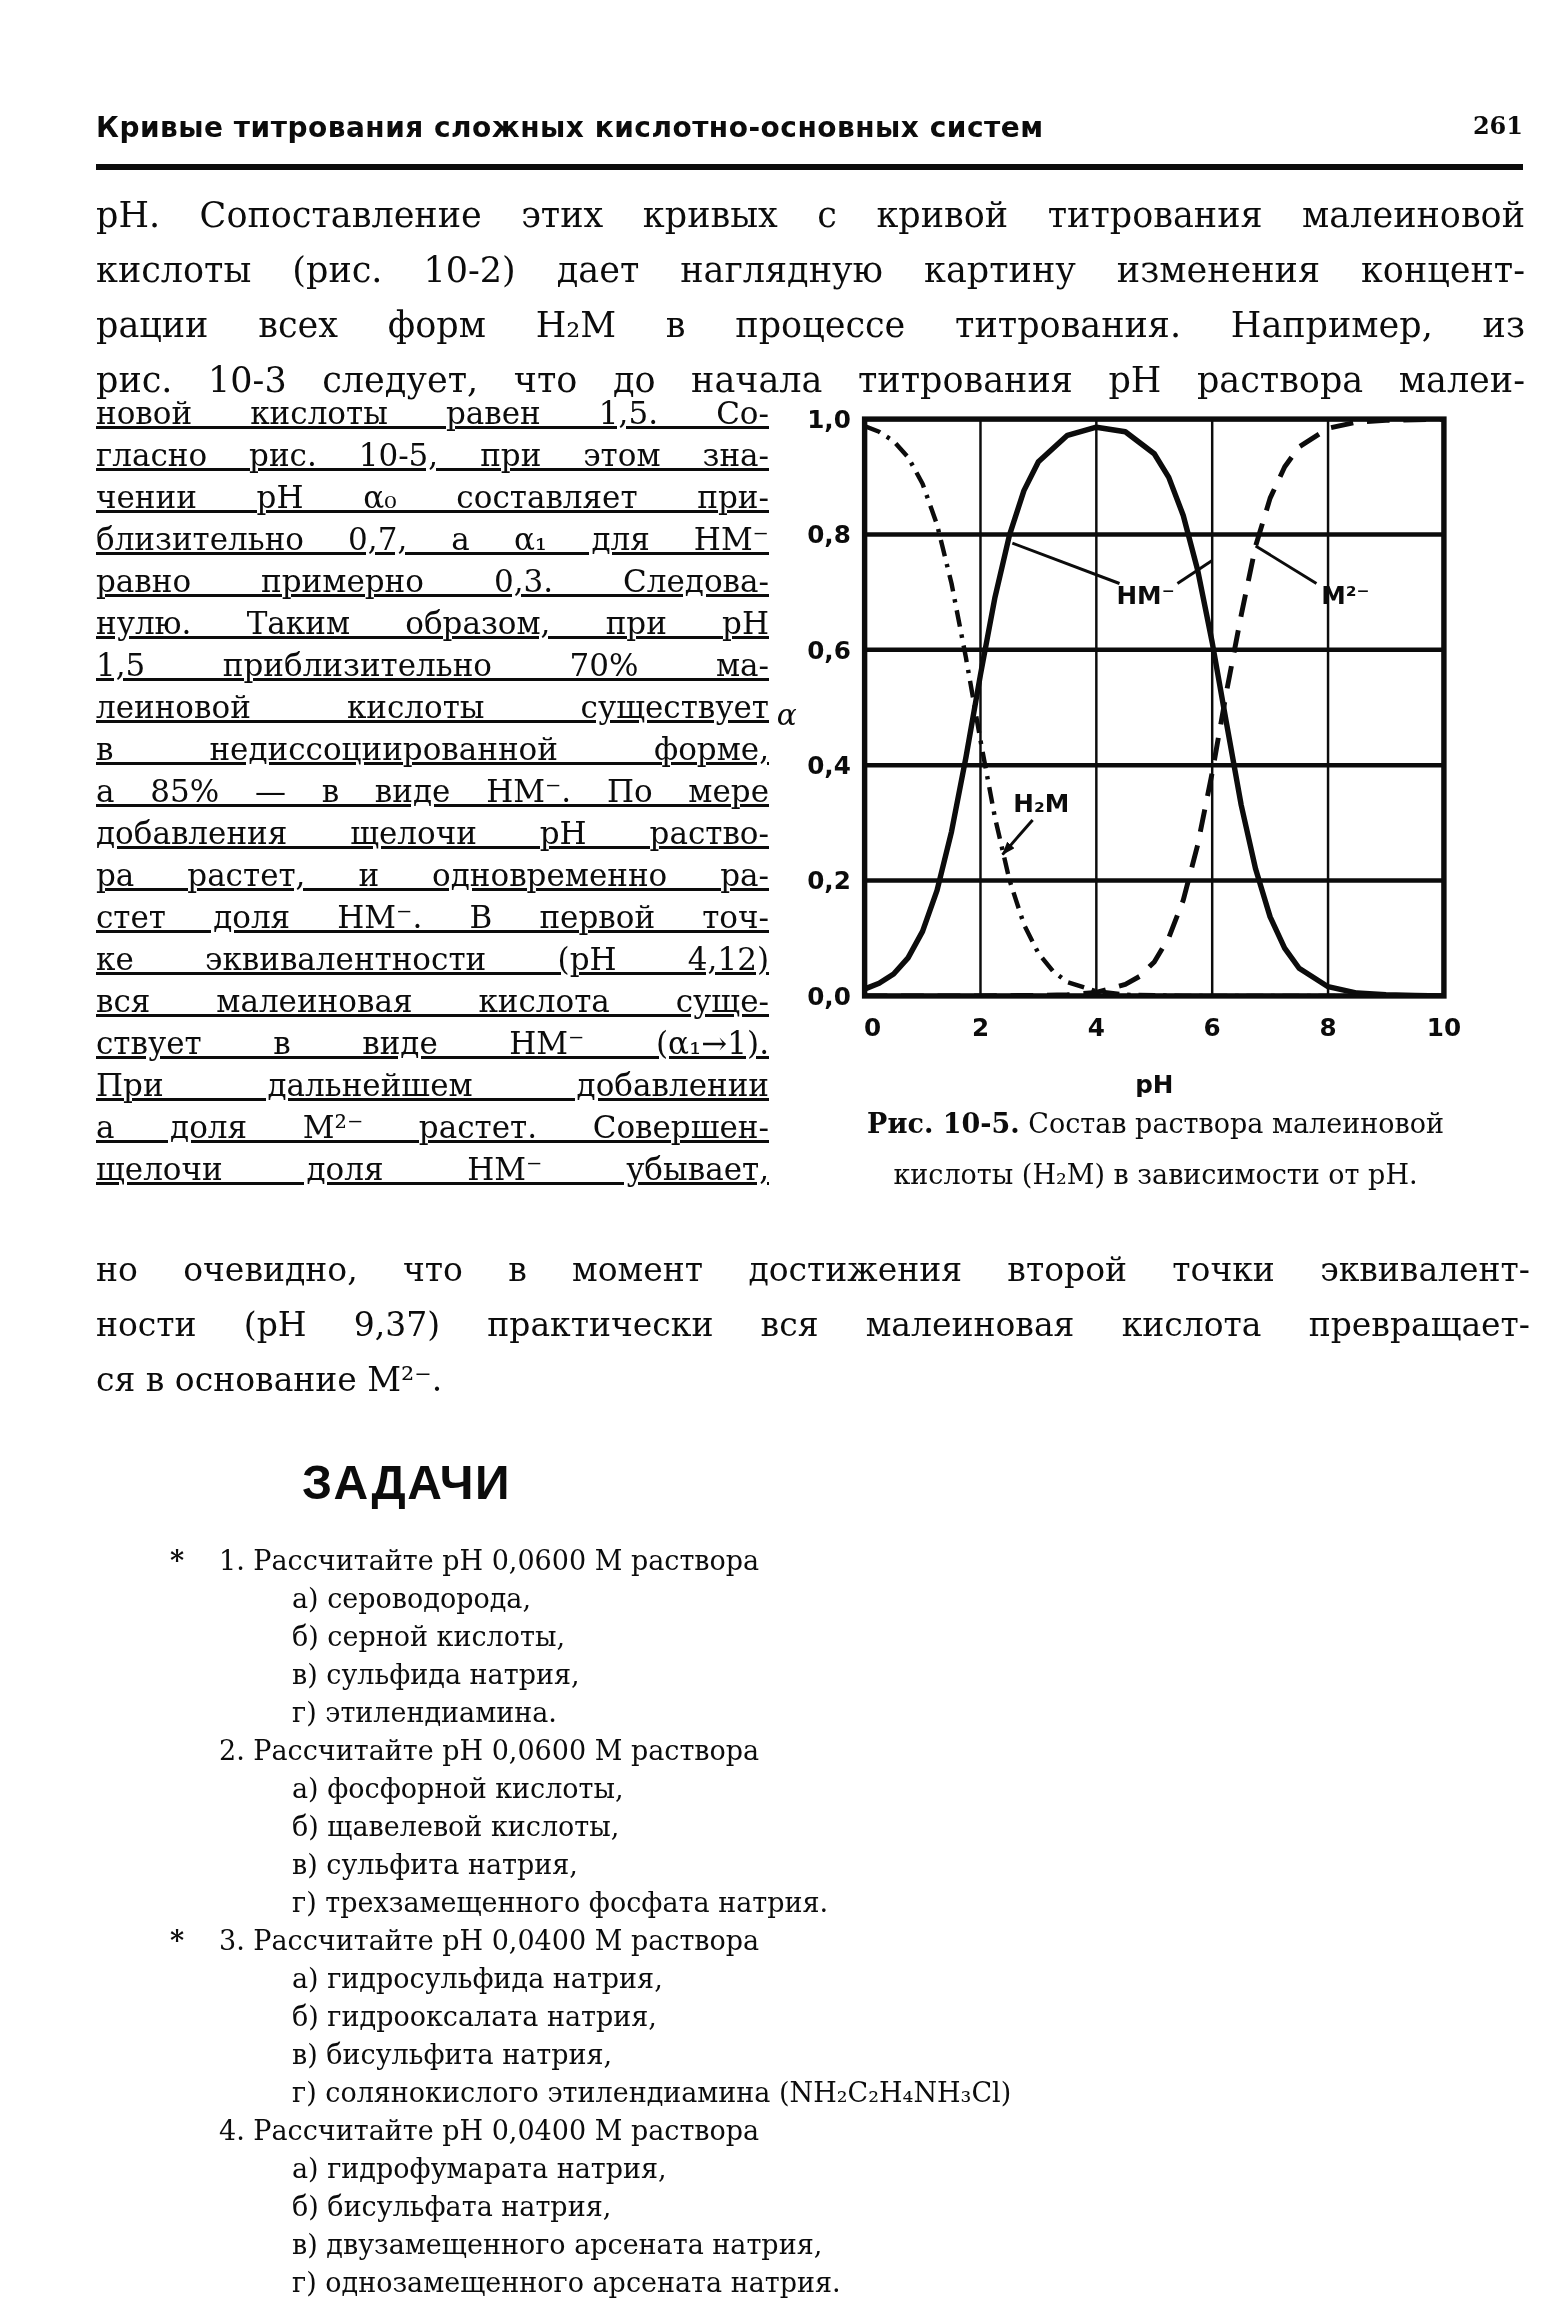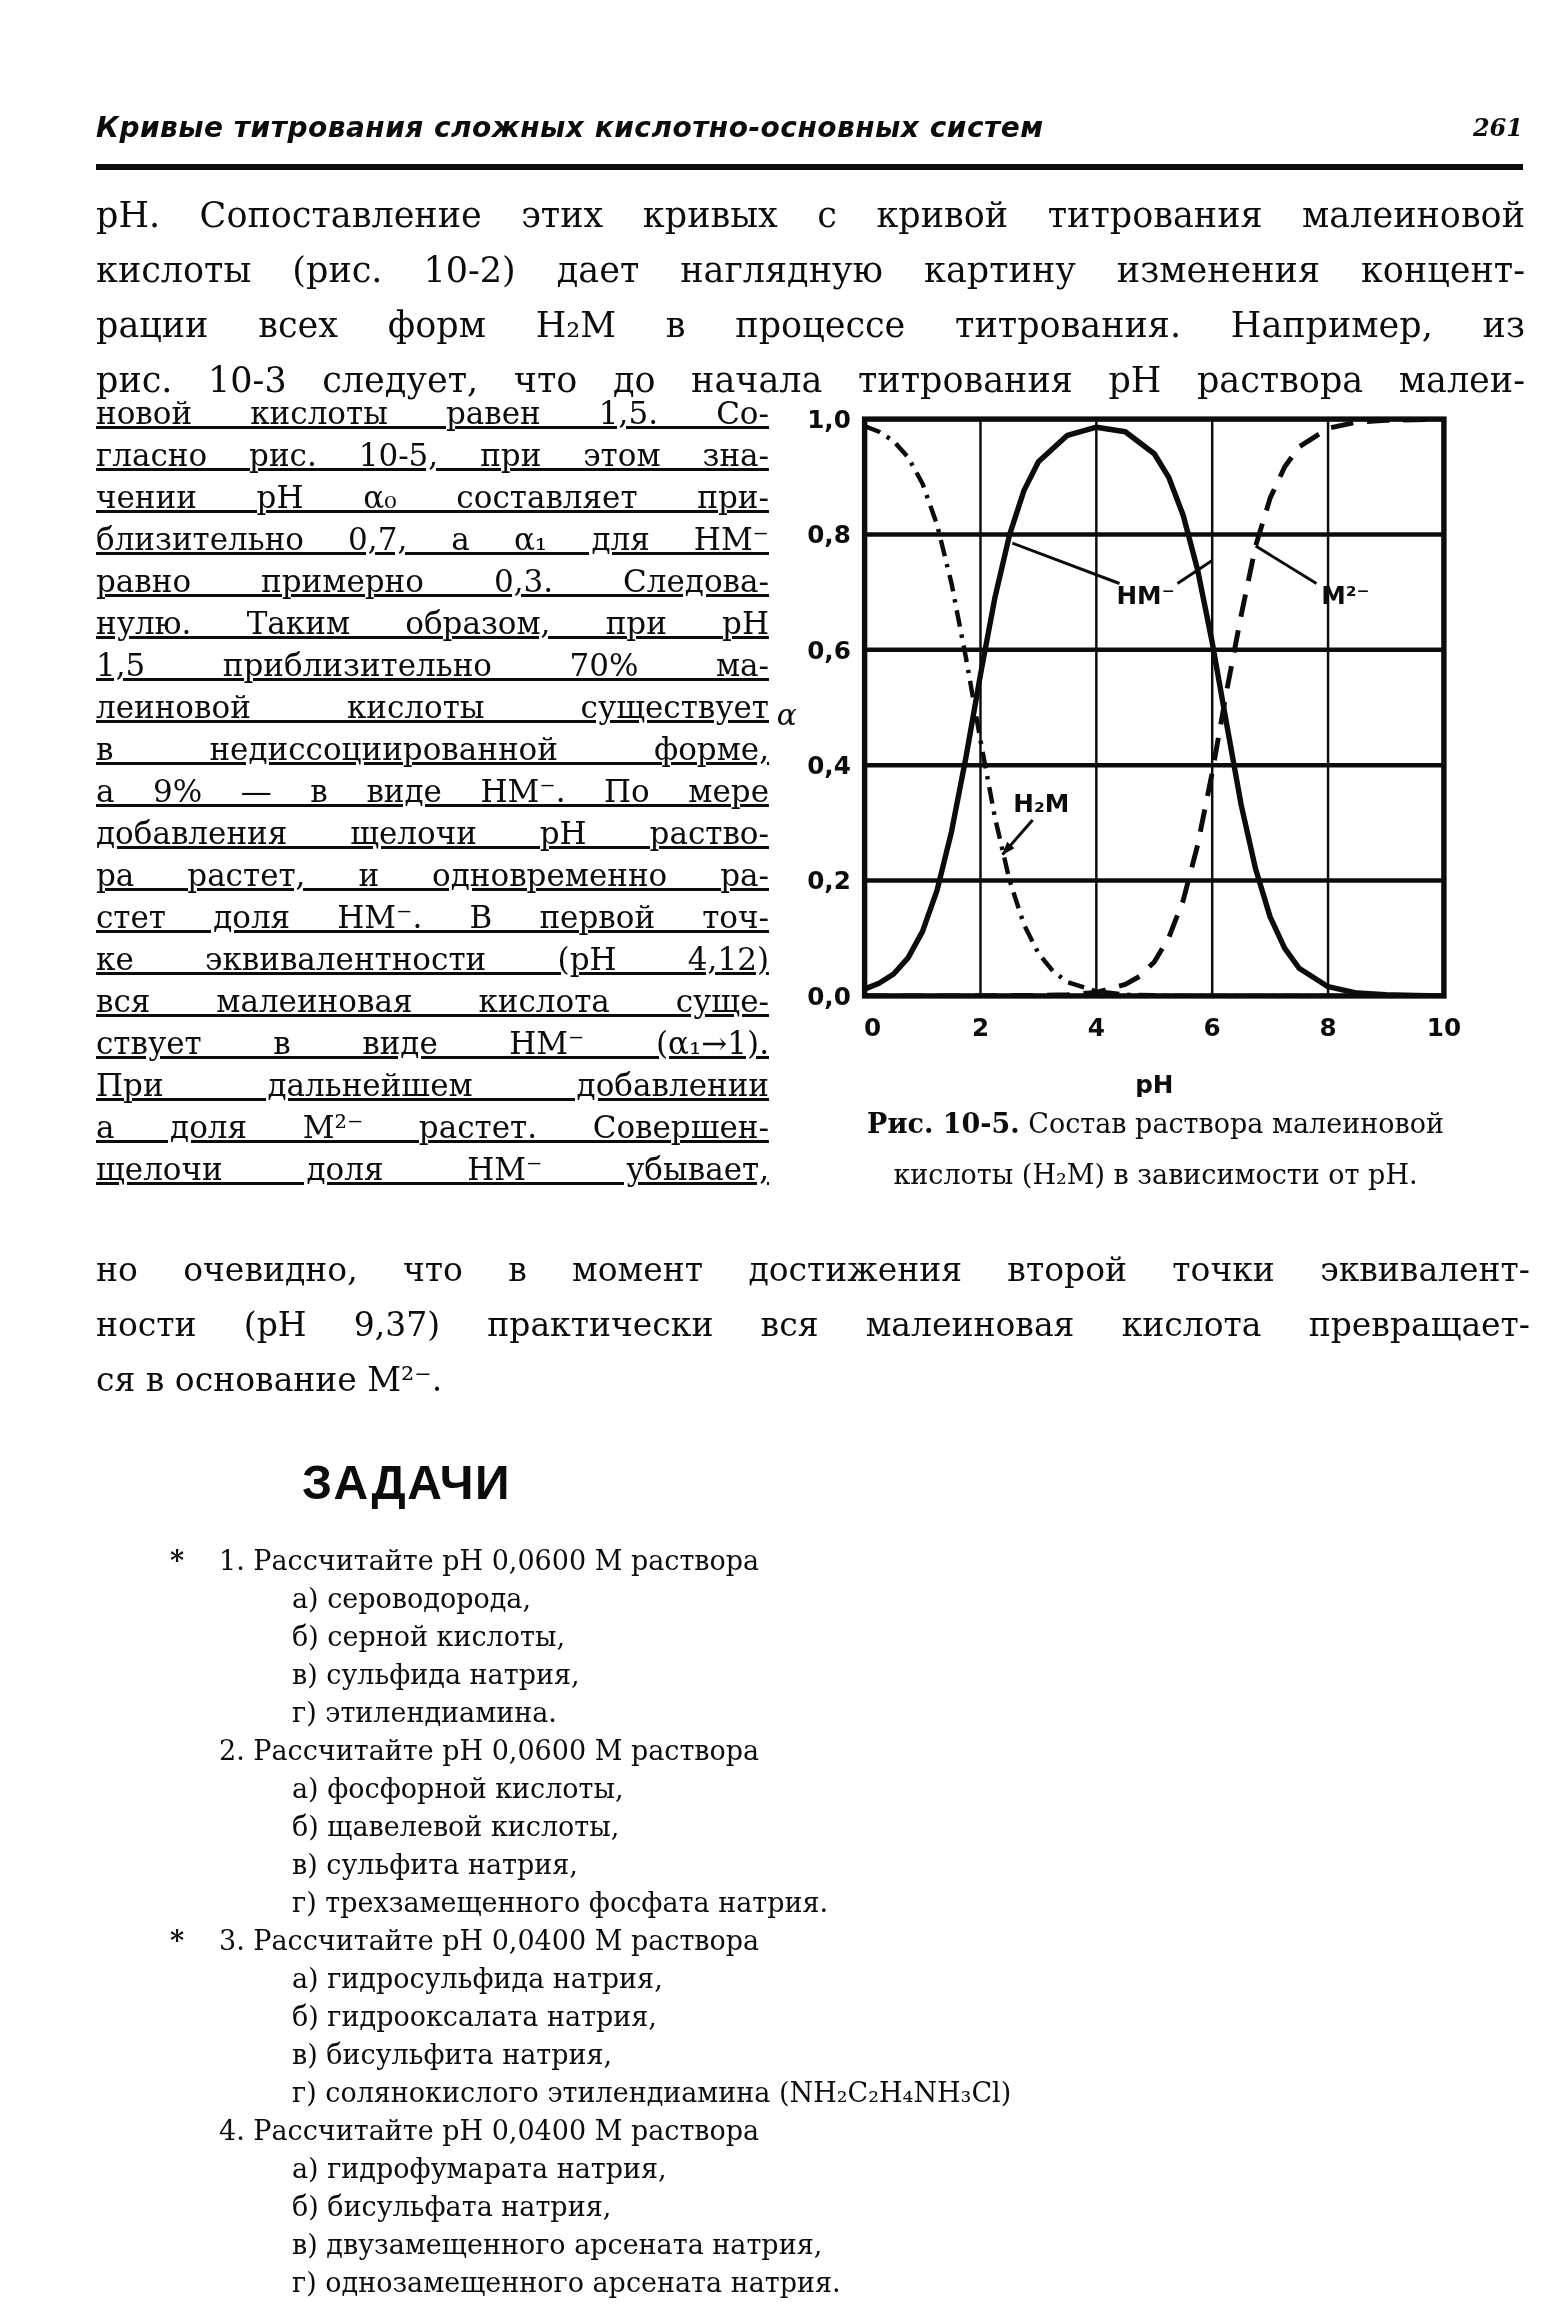--- a/index.html
+++ b/index.html
@@ -1,21 +1,21 @@
 <!DOCTYPE html>
 <html style="font-size:8px"><head>
 <meta charset="utf-8">
 <style>
   html,body{margin:0;padding:0;}
   body{
     width:1567px;height:2319px;position:relative;background:#ffffff;color:#0c0c0c;
     font-family:"DejaVu Serif","Liberation Serif",serif;overflow:hidden;
   }
   .abs{position:absolute;}
-  .header{top:111px;left:96px;width:1427px;display:flex;justify-content:space-between;align-items:center;font-style:italic;}
+  .header{top:111px;left:96px;width:1427px;display:flex;justify-content:space-between;align-items:flex-start;}
   .header-title{font-family:"DejaVu Sans","Liberation Sans",sans-serif;font-weight:bold;font-size:28px;letter-spacing:0.5px;}
   .page-number{font-weight:bold;font-size:24px;font-family:"DejaVu Serif",serif;}
   .rule{top:164px;left:96px;width:1427px;height:6px;background:#0c0c0c;}
   .intro{top:188px;left:96px;width:1429px;font-size:35px;line-height:55px;}
   .leftcol{top:392px;left:96px;width:673px;font-size:31px;line-height:42px;text-decoration:underline;}
   .closing{top:1242px;left:96px;width:1434px;font-size:33px;line-height:55px;}
   .closing .line:last-child{text-align-last:left;}
   .line{white-space:normal;}
   .just{text-align:justify;text-align-last:justify;}
   .problems-heading{top:1455px;left:270px;font-family:Liberation Sans, sans-serif;
@@ -50,21 +50,21 @@
 <div class="abs leftcol">
     <div class="line just">новой кислоты равен 1,5. Со-</div>
     <div class="line just">гласно рис. 10-5, при этом зна-</div>
     <div class="line just">чении рН α₀ составляет при-</div>
     <div class="line just">близительно 0,7, а α₁ для НМ⁻</div>
     <div class="line just">равно примерно 0,3. Следова-</div>
     <div class="line just">нулю. Таким образом, при рН</div>
     <div class="line just">1,5 приблизительно 70% ма-</div>
     <div class="line just">леиновой кислоты существует</div>
     <div class="line just">в недиссоциированной форме,</div>
-    <div class="line just">а 9% — в виде НМ⁻. По мере</div>
+    <div class="line just">а 85% — в виде НМ⁻. По мере</div>
     <div class="line just">добавления щелочи рН раство-</div>
     <div class="line just">ра растет, и одновременно ра-</div>
     <div class="line just">стет доля НМ⁻. В первой точ-</div>
     <div class="line just">ке эквивалентности (рН 4,12)</div>
     <div class="line just">вся малеиновая кислота суще-</div>
     <div class="line just">ствует в виде НМ⁻ (α₁→1).</div>
     <div class="line just">При дальнейшем добавлении</div>
     <div class="line just">а доля М²⁻ растет. Совершен-</div>
     <div class="line just">щелочи доля НМ⁻ убывает,</div>
   </div>

